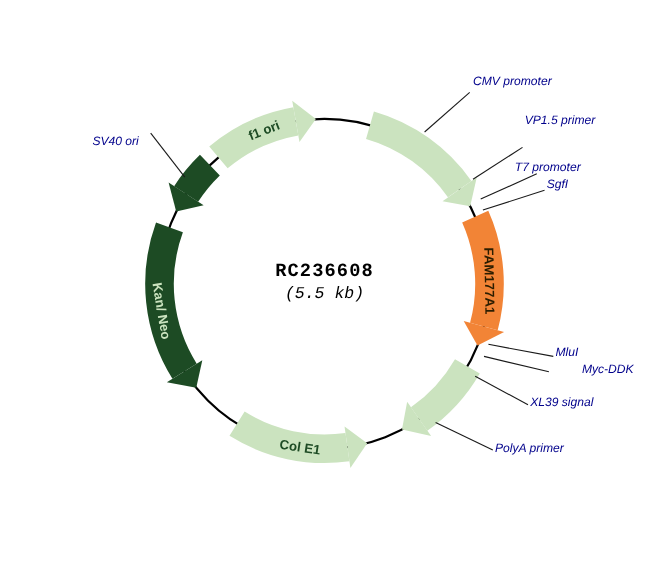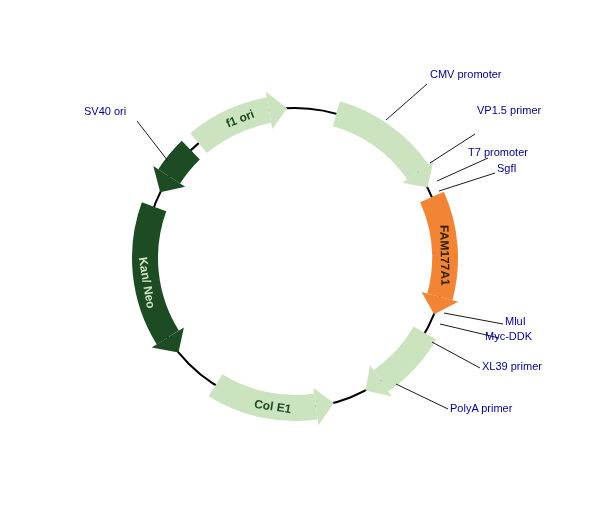--- a/index.html
+++ b/index.html
@@ -39,20 +39,21 @@
     font-size: 15px;
     font-style: italic;
     margin-top: 2px;
   }
   .callout-label {
     position: absolute;
     font-size: 11px;
     line-height: 13px;
     white-space: nowrap;
     font-family: "Liberation Sans", sans-serif;
+    font-style: italic;
   }
   .arc-label {
     font-family: "Liberation Sans", sans-serif;
     font-weight: bold;
     font-size: 12px;
   }
 </style>
 </head>
 <body>
 
@@ -102,26 +103,30 @@
         <line x1="137" y1="121" x2="168" y2="161" stroke="#1a1a1a" stroke-width="1"></line>
       </g>
     <g id="arc-labels-layer">
         <text x="240.0248159913554" y="118.43736480269632" dy="0.35em" text-anchor="middle" transform="rotate(338.5 240.0248159913554 118.43736480269632)" fill="#1d4b24" class="arc-label">f1 ori</text>
         <text x="444.9771542734587" y="255.3821390344075" dy="0.35em" text-anchor="middle" transform="rotate(89 444.9771542734587 255.3821390344075)" fill="#2b1d00" class="arc-label">FAM177A1</text>
         <text x="272.82858833055843" y="406.3523795042875" dy="0.35em" text-anchor="middle" transform="rotate(8.5 272.82858833055843 406.3523795042875)" fill="#1d4b24" class="arc-label">Col E1</text>
         <text x="147.0571597694153" y="282.7571408791017" dy="0.35em" text-anchor="middle" transform="rotate(80.5 147.0571597694153 282.7571408791017)" fill="#cbe3bf" class="arc-label">Kan/ Neo</text>
       </g>
   </svg>
 
+  <div class="center-title">
+    <div class="t-name">RC236608</div>
+    <div class="t-size">(5.5 kb)</div>
+  </div>
 
   <div id="callouts">
       <span class="callout-label" style="left: 430px; top: 68px; color: rgb(0, 0, 139);">CMV promoter</span>
       <span class="callout-label" style="left: 477px; top: 104px; color: rgb(0, 0, 139);">VP1.5 primer</span>
       <span class="callout-label" style="left: 468px; top: 146px; color: rgb(0, 0, 139);">T7 promoter</span>
       <span class="callout-label" style="left: 497px; top: 162px; color: rgb(0, 0, 139); text-align: center;">SgfI</span>
       <span class="callout-label" style="left: 505px; top: 315px; color: rgb(0, 0, 139);">MluI</span>
-      <span class="callout-label" style="left: 485px; top: 330px; color: rgb(0, 0, 139);">Myc-DDK</span>
-      <span class="callout-label" style="left: 482px; top: 360px; color: rgb(0, 0, 139);">XL39 primer</span>
+      <span class="callout-label" style="left: 529px; top: 330px; color: rgb(0, 0, 139);">Myc-DDK</span>
+      <span class="callout-label" style="left: 482px; top: 360px; color: rgb(0, 0, 139);">XL39 signal</span>
       <span class="callout-label" style="left: 450px; top: 402px; color: rgb(0, 0, 139);">PolyA primer</span>
-      <span class="callout-label" style="left: 84px; top: 105px; color: rgb(0, 0, 139);">SV40 ori</span>
+      <span class="callout-label" style="left: 84px; top: 123px; color: rgb(0, 0, 139);">SV40 ori</span>
     </div>
 
 </div>
 
 </body></html>

